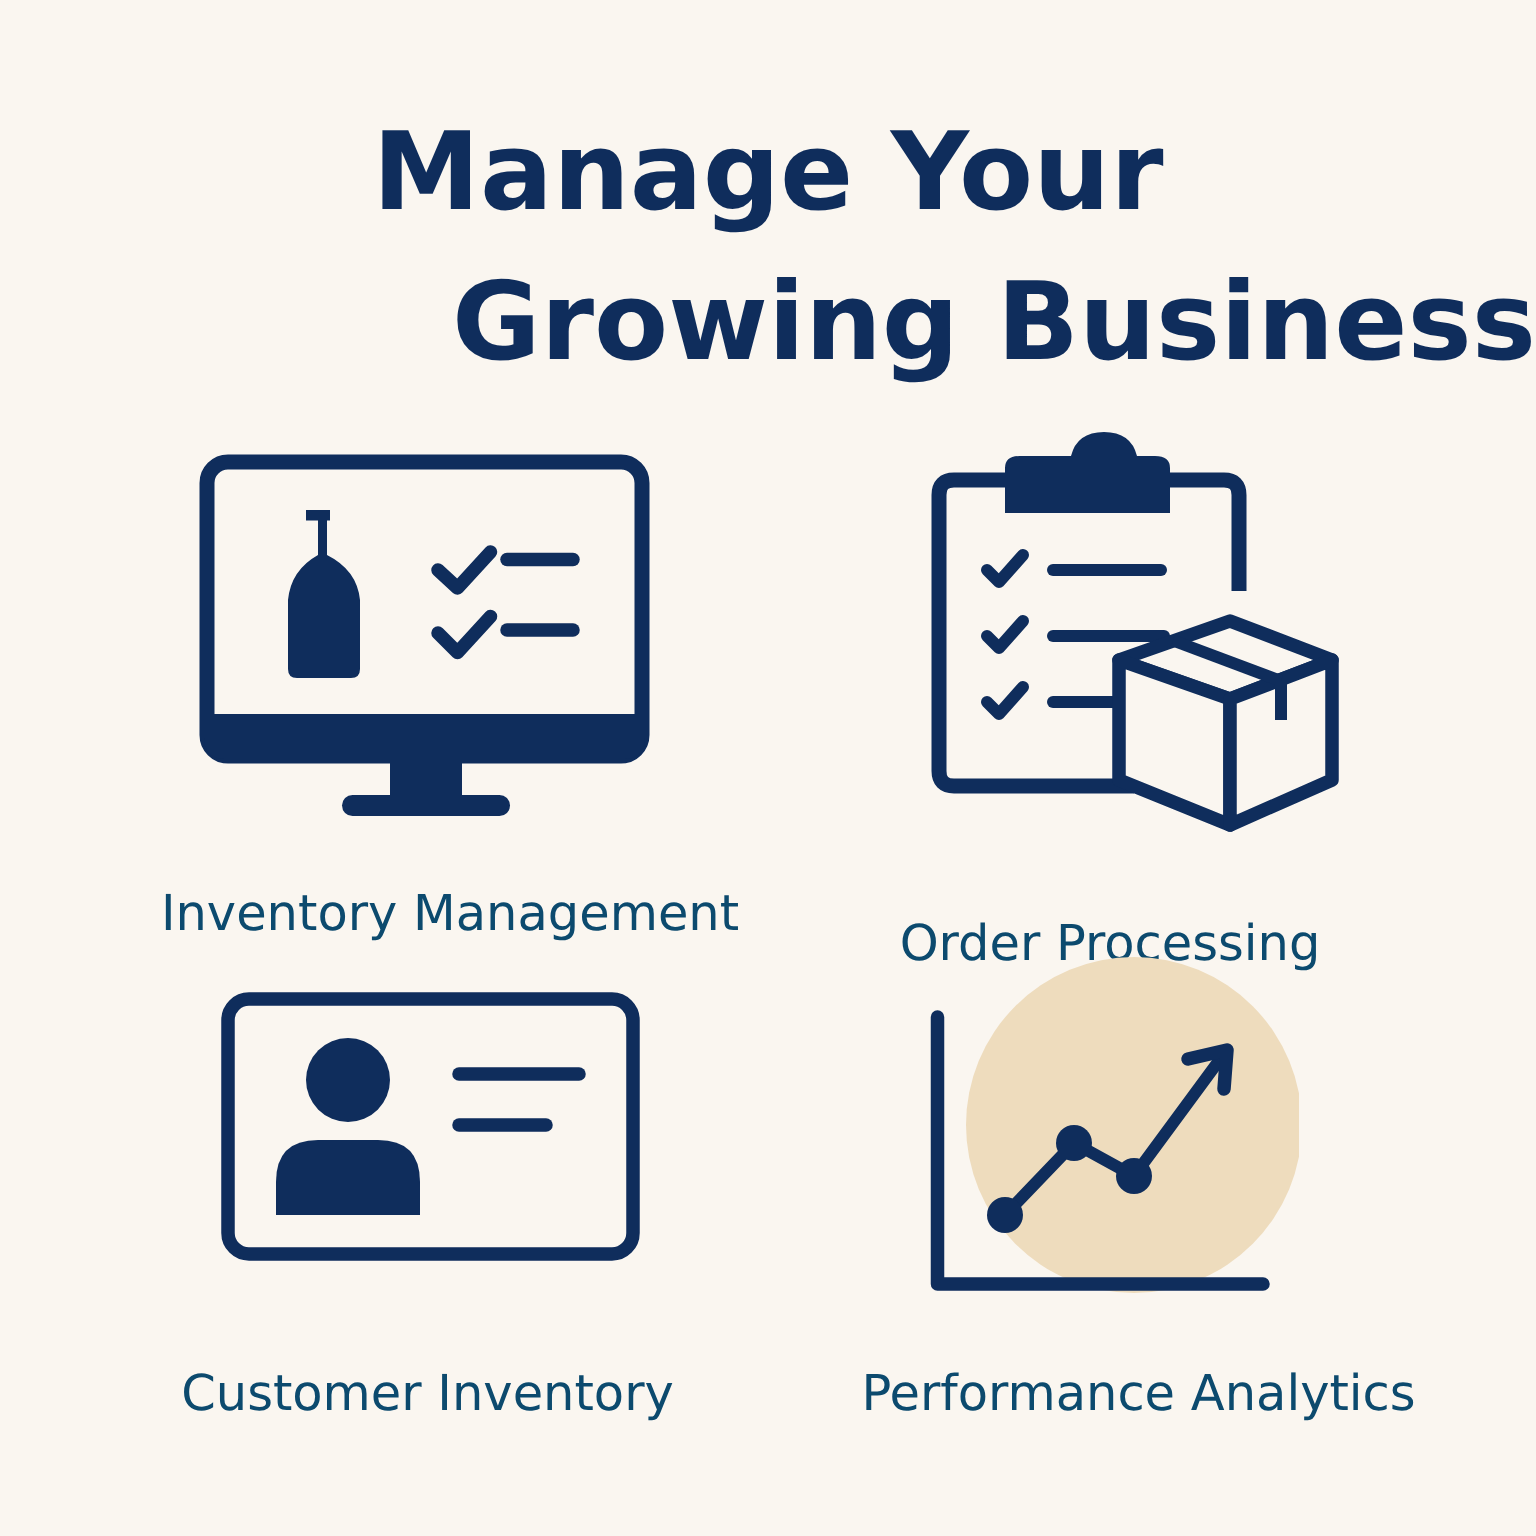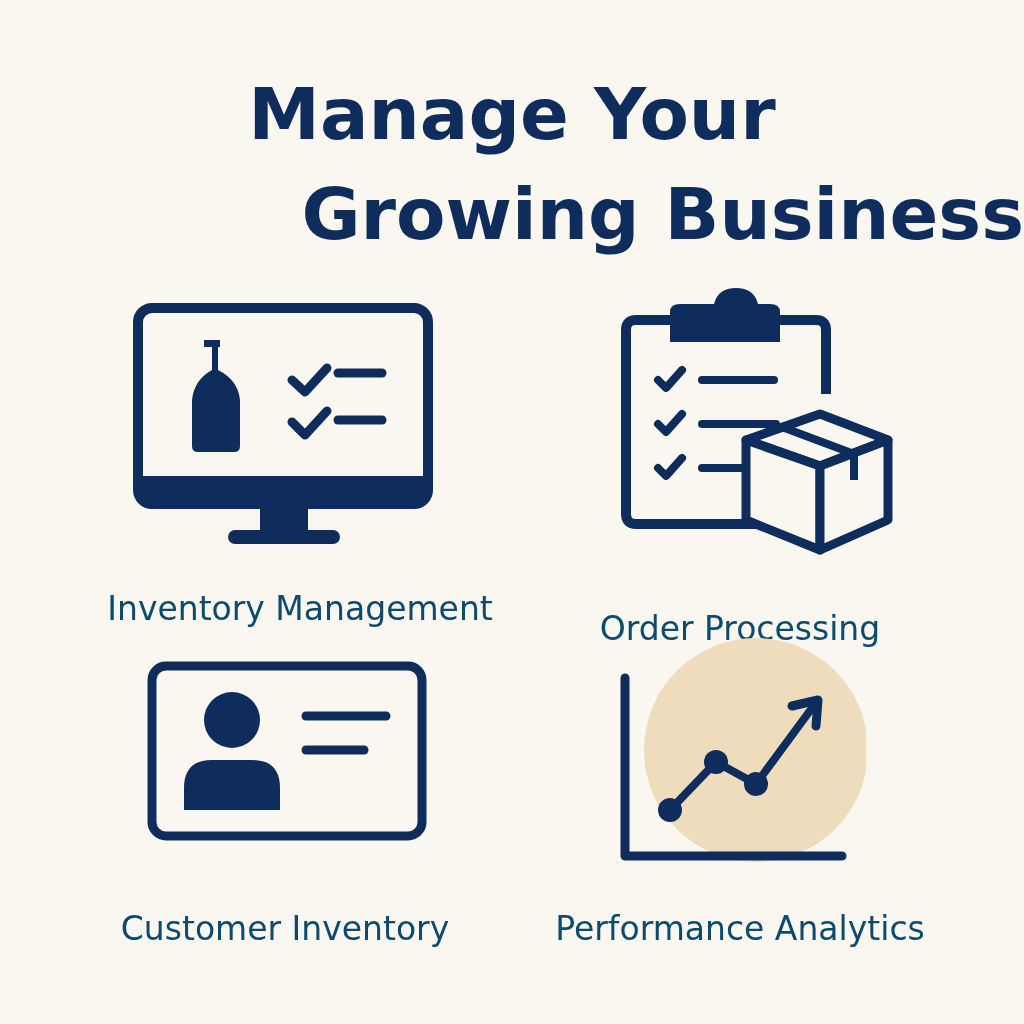--- a/index.html
+++ b/index.html
@@ -66,14 +66,14 @@
 <div>
   <svg class="icon" style="left:616px;top:638px" width="250" height="232" viewBox="0 0 250 232">
     <circle cx="140" cy="112" r="112" fill="#eedcbd"></circle>
     <polyline points="9,40 9,218 226,218" fill="none" stroke="#0f2d5c" stroke-width="9" stroke-linecap="round" stroke-linejoin="round"></polyline>
     <polyline points="54,172 100,124 140,146 196,70" fill="none" stroke="#0f2d5c" stroke-width="8" stroke-linecap="round" stroke-linejoin="round"></polyline>
     <polyline points="176,68 202,62 200,88" fill="none" stroke="#0f2d5c" stroke-width="9" stroke-linecap="round" stroke-linejoin="round"></polyline>
     <circle cx="54" cy="172" r="12" fill="#0f2d5c"></circle>
     <circle cx="100" cy="124" r="12" fill="#0f2d5c"></circle>
     <circle cx="140" cy="146" r="12" fill="#0f2d5c"></circle>
   </svg>
-  <div class="label" style="left:520px;top:885px;width:440px">Performance Analytics</div>
+  <div class="label" style="left:539px;top:885px;width:440px">Performance Analytics</div>
 </div>
 
 </body></html>

